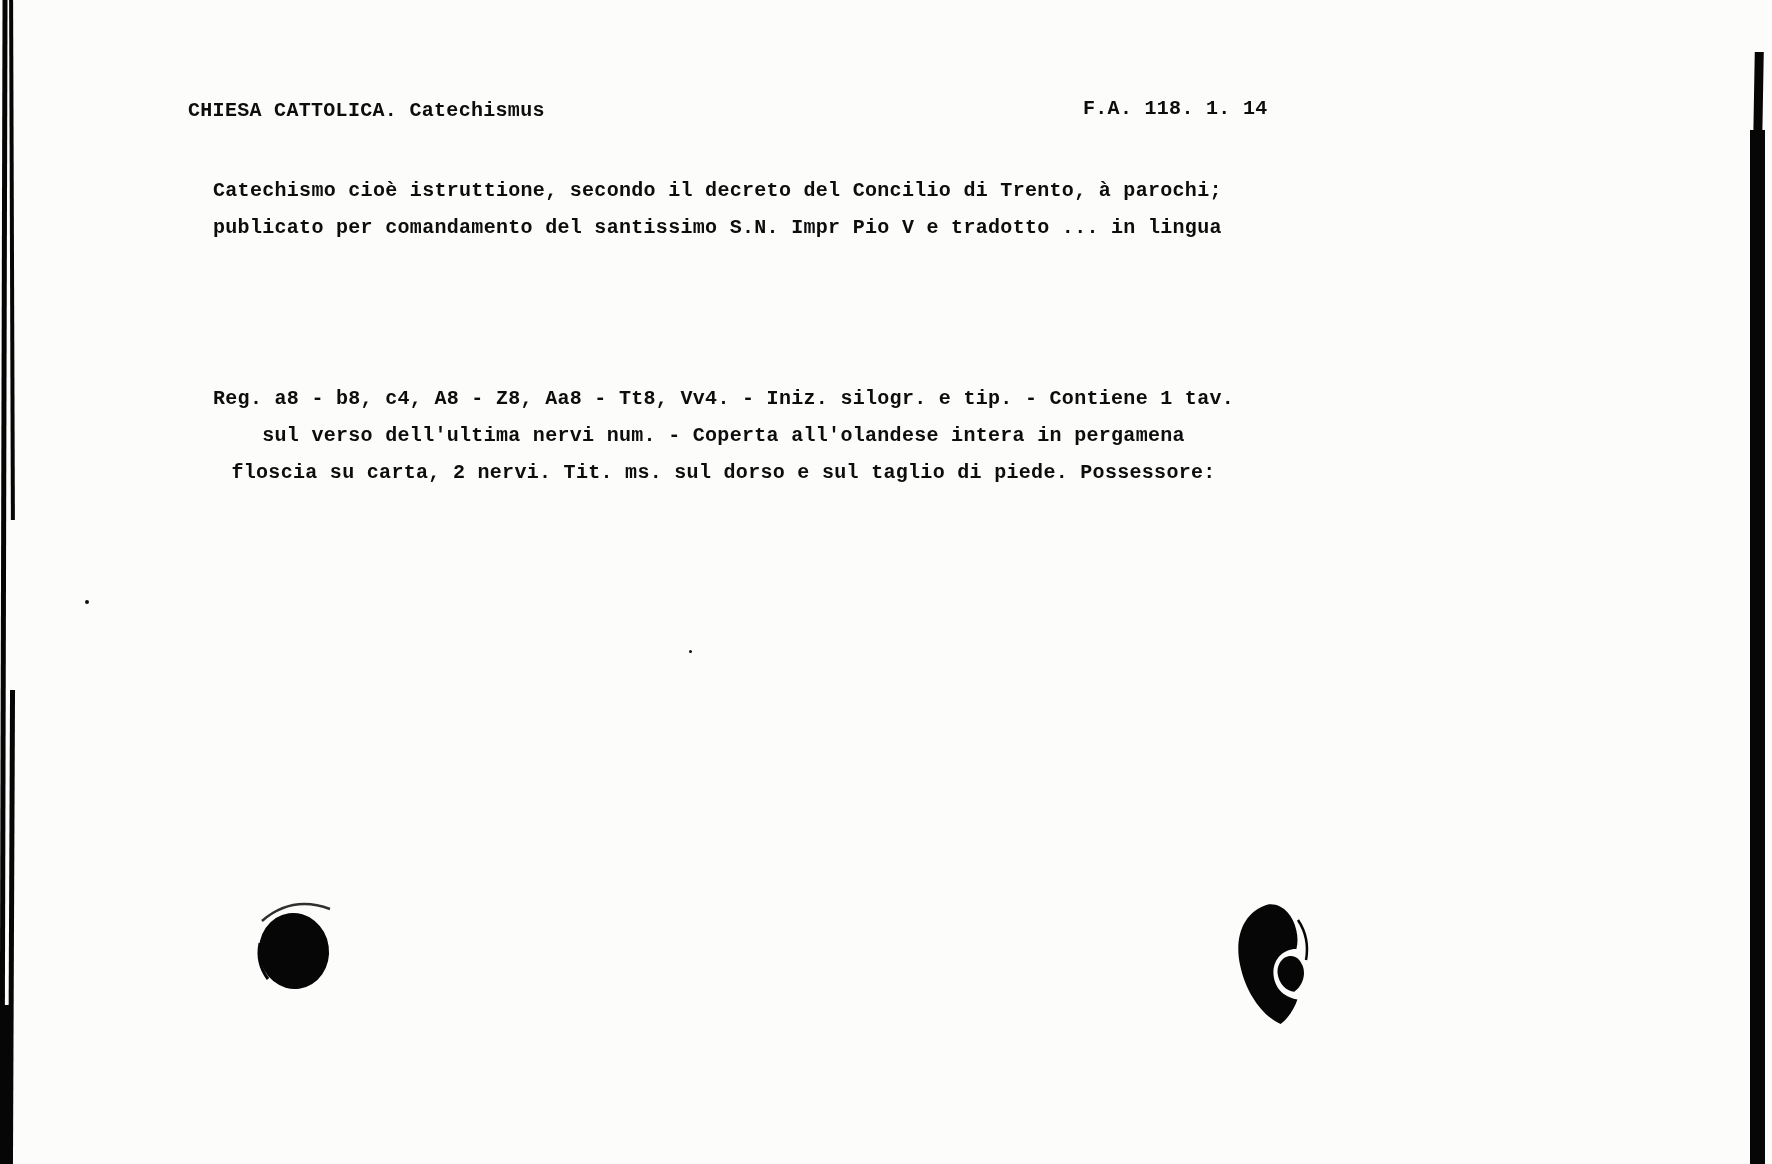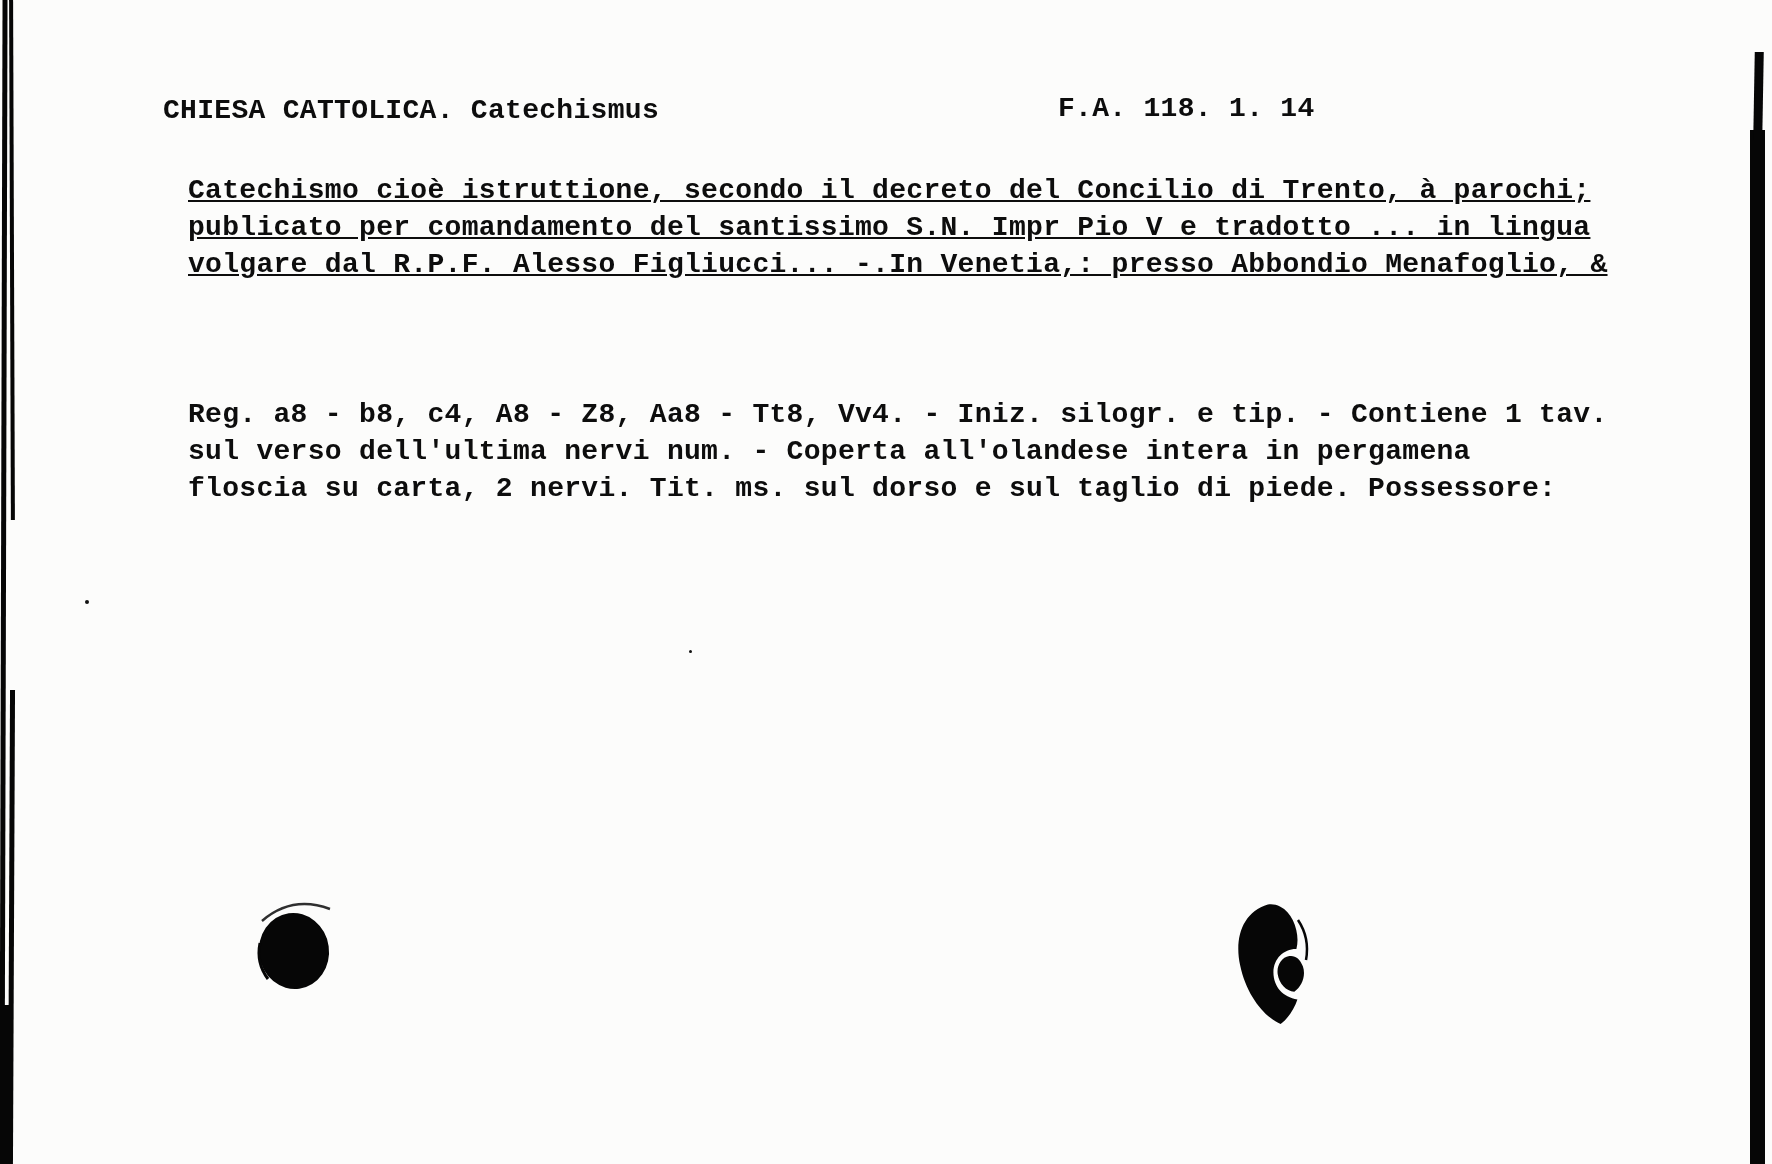--- a/index.html
+++ b/index.html
@@ -6,31 +6,32 @@
   #stage{
     position:relative;
     width:1772px;height:1164px;
     background:#fcfcfb;
     overflow:hidden;
     font-family:"Liberation Mono","DejaVu Sans Mono",monospace;
     color:#0d0d0d;
   }
   .line{
     white-space:pre;
-    font-size:28px;
+    font-size:20px;
     line-height:37px;
     font-weight:600;
     letter-spacing:0.3px;
+    margin-left:25px;
   }
   .headrow{position:absolute;top:92px;left:0;width:100%;}
   .heading{position:absolute;left:163px;top:0;}
   .shelfmark{position:absolute;left:1058px;top:-2px;}
   .para{position:absolute;left:188px;}
-  #description{top:172px;text-decoration:underline;}
-  #notes{top:396px;}
+  #description{top:172px;}
+  #notes{top:380px;text-align:center;}
 
   
   .artifact{position:absolute;background:#060606;}
   .edge-left-a{left:1px;top:0;width:5px;height:1164px;transform:rotate(0.15deg);}
   .edge-left-b{left:10px;top:0;width:4px;height:520px;transform:rotate(-0.2deg);}
   .edge-left-c{left:9px;top:690px;width:5px;height:474px;transform:rotate(0.25deg);}
   .edge-left-d{left:0;top:1005px;width:10px;height:159px;}
   .edge-right-a{left:1750px;top:130px;width:15px;height:1034px;}
   .edge-right-b{left:1754px;top:52px;width:9px;height:88px;transform:rotate(1deg);}
   .speck{position:absolute;background:#111;border-radius:50%;}
@@ -46,21 +47,20 @@
 <div id="stage">
 
   <div class="headrow">
     <div class="line heading">CHIESA CATTOLICA. Catechismus</div>
     <div class="line shelfmark">F.A. 118. 1. 14</div>
   </div>
 
   <div id="description" class="para">
     <div class="line">Catechismo cioè istruttione, secondo il decreto del Concilio di Trento, à parochi;</div>
     <div class="line">publicato per comandamento del santissimo S.N. Impr Pio V e tradotto ... in lingua</div>
-    <div class="line">volgare dal R.P.F. Alesso Figliucci... -.In Venetia,: presso Abbondio Menafoglio, &amp;</div>
   </div>
 
   <div id="notes" class="para">
     <div class="line">Reg. a8 - b8, c4, A8 - Z8, Aa8 - Tt8, Vv4. - Iniz. silogr. e tip. - Contiene 1 tav.</div>
     <div class="line">sul verso dell'ultima nervi num. - Coperta all'olandese intera in pergamena</div>
     <div class="line">floscia su carta, 2 nervi. Tit. ms. sul dorso e sul taglio di piede. Possessore:</div>
   </div>
 
   <div class="artifact edge-left-a"></div>
   <div class="artifact edge-left-b"></div>

